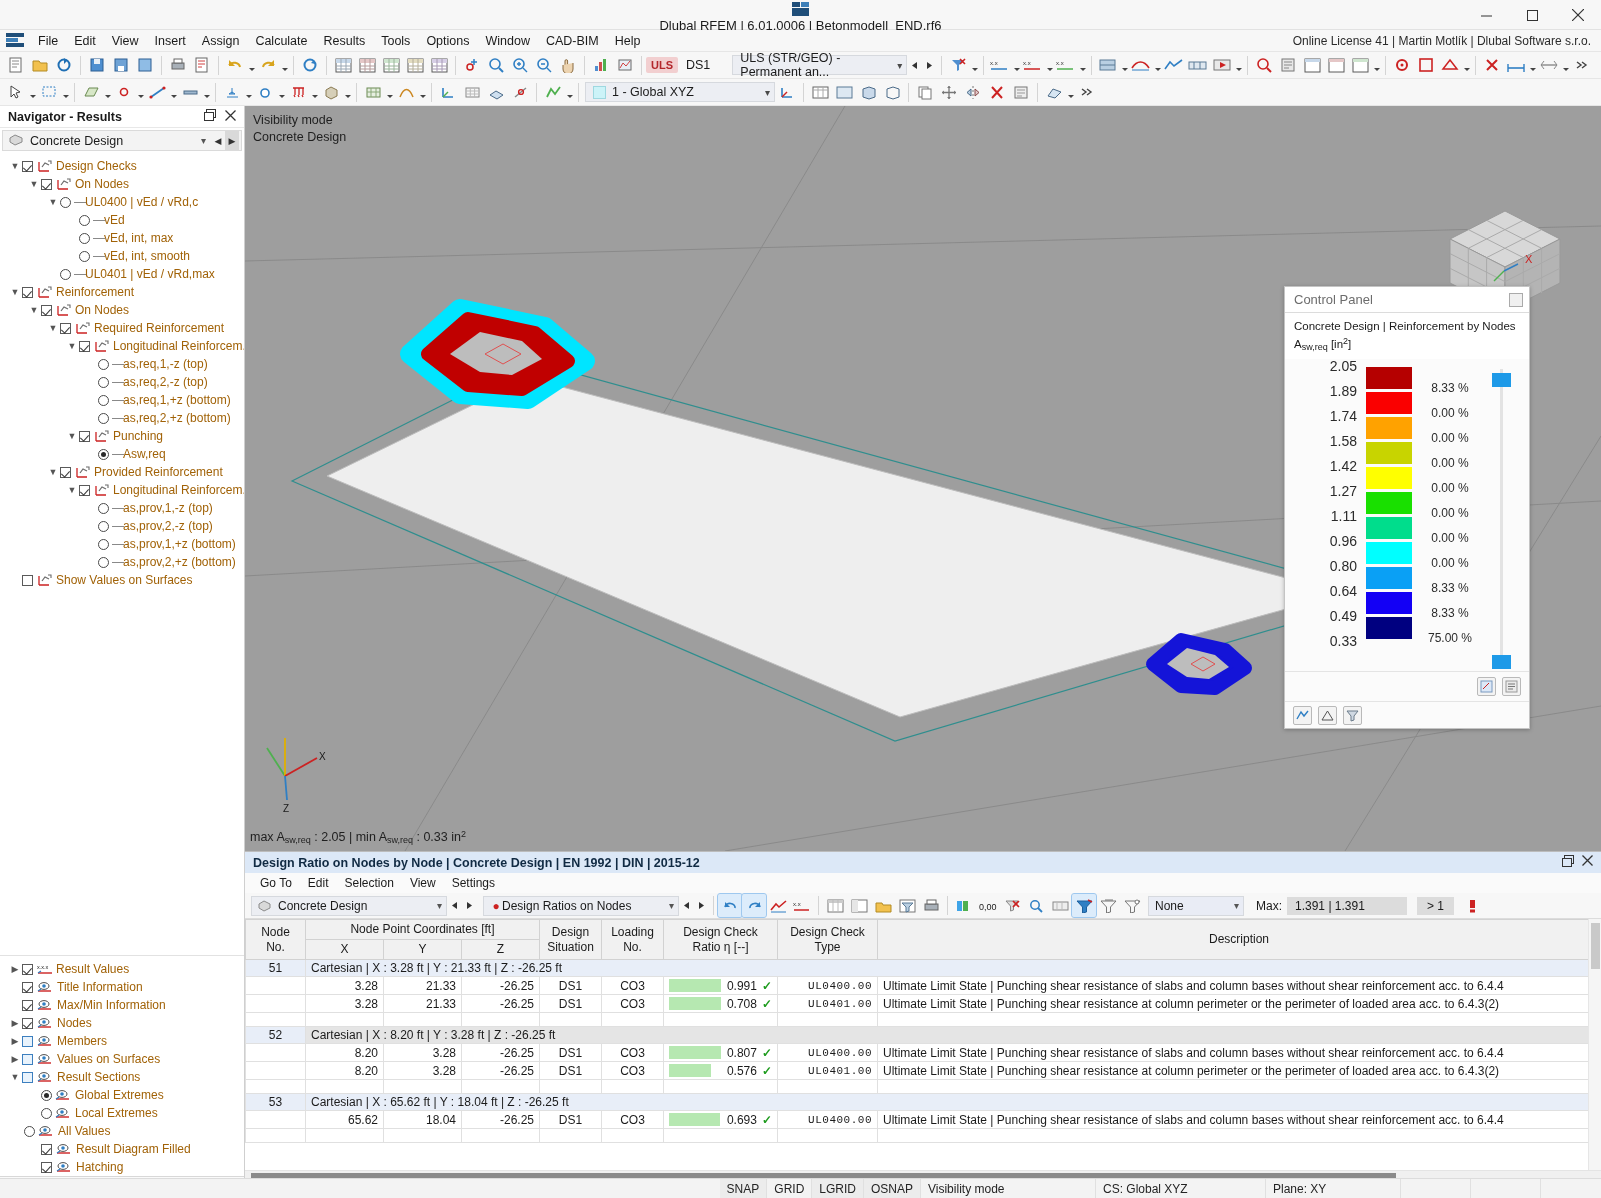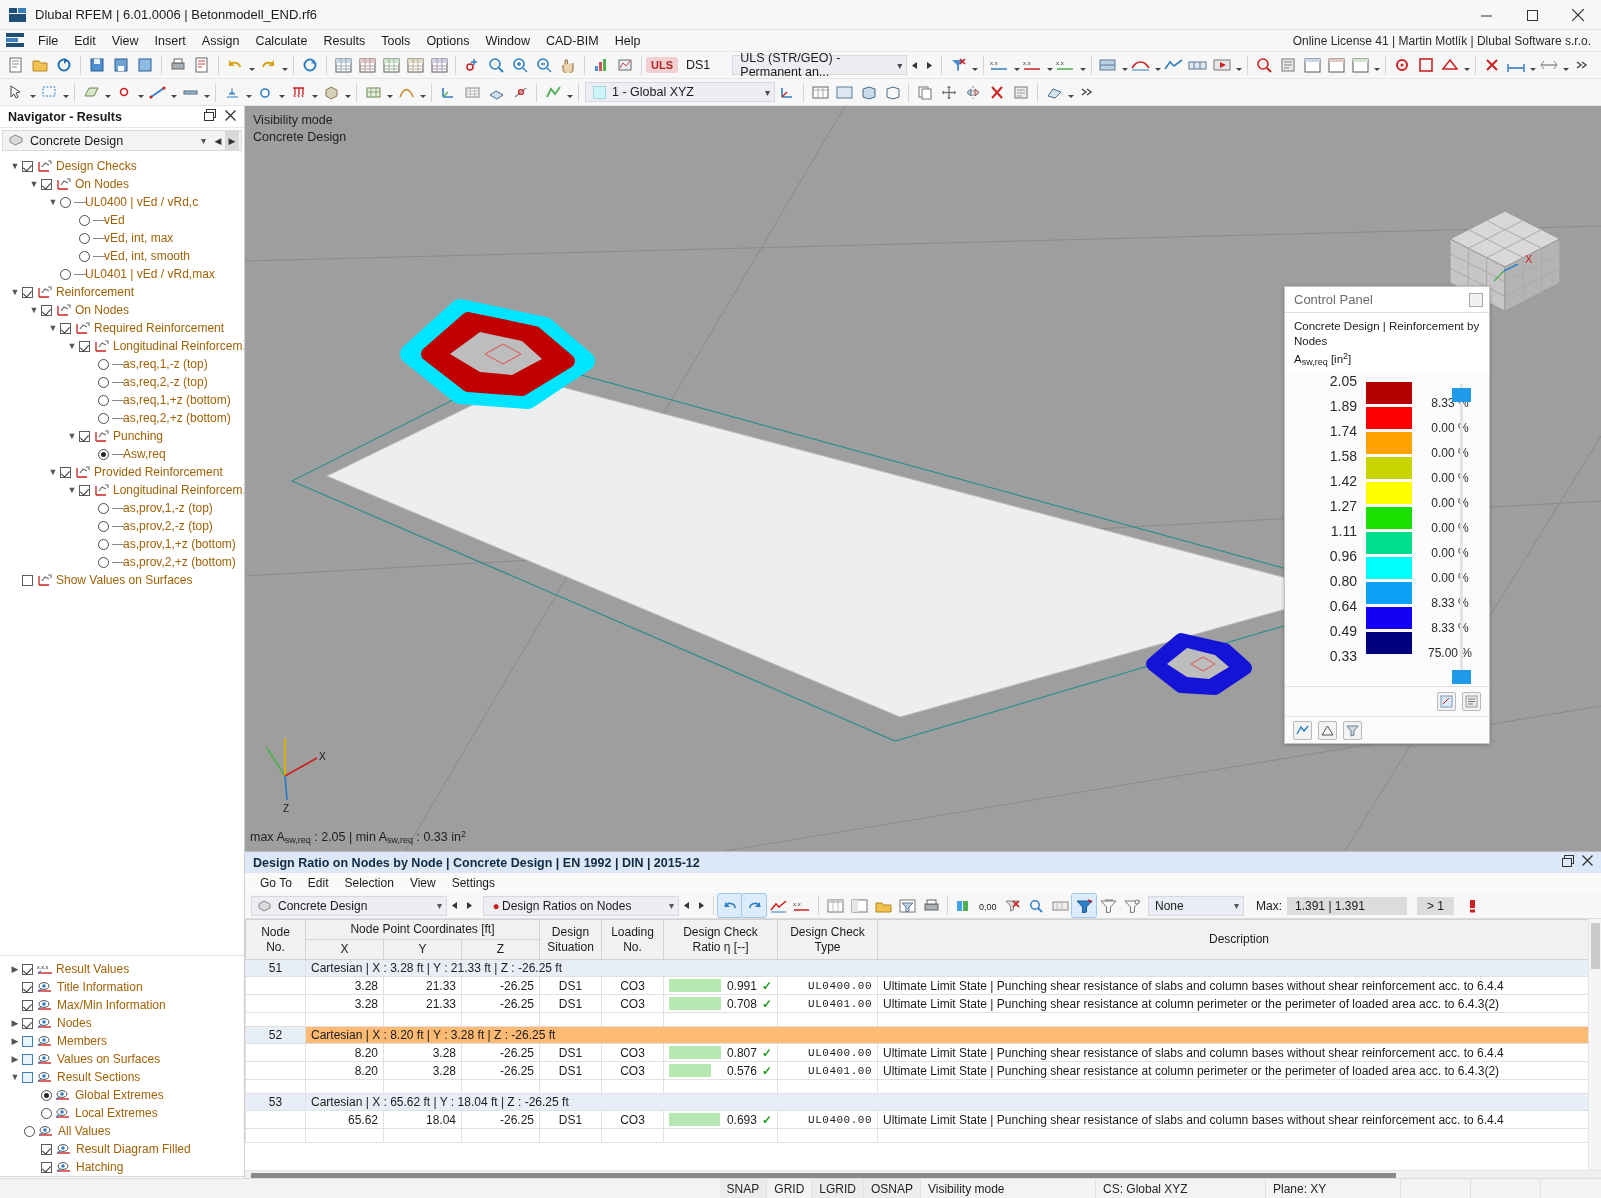--- a/index.html
+++ b/index.html
@@ -10,21 +10,21 @@
     font-family: "Liberation Sans", sans-serif;
     font-size: 12px;
     color: #1a1a1a;
     background: #f0f0f0;
   }
   #app { position: relative; width: 1601px; height: 1198px; background: #f5f5f5; }
 
   
   .titlebar {
     height: 30px; background: #f7f7f7; display: flex; align-items: center;
-    border-bottom: 1px solid #e2e2e2; position: relative;
+    border-bottom: 1px solid #e2e2e2; position: relative; flex-direction: column;
   }
   .title-icon { width: 18px; height: 18px; margin: 0 8px 0 9px; position: relative; flex: none; }
   .title-icon .sq { position: absolute; background: #1f4e79; }
   .title-text { font-size: 13px; color: #1b1b1b; }
   .winbtns { position: absolute; right: 0; top: 0; height: 30px; display: flex; }
   .winbtn { width: 46px; height: 30px; display: flex; align-items: center; justify-content: center; color: #333; }
   .winbtn svg { display: block; }
 
   
   .menubar {
@@ -119,21 +119,21 @@
   .viewport {
     position: relative; background: #9e9e9e; height: 745px; overflow: hidden;
   }
   .vp-label { position: absolute; left: 8px; top: 6px; font-size: 12.5px; color: #1f1f1f; line-height: 17px; }
   .vp-maxmin { position: absolute; left: 5px; bottom: 6px; font-size: 12.5px; color: #1f1f1f; }
   .vp-maxmin .sub { font-size: 9px; vertical-align: -2px; }
   .vp-maxmin .sup { font-size: 9px; vertical-align: 4px; }
 
   
   .ctrlpanel {
-    position: absolute; left: 1039px; top: 180px; width: 206px; background: #fbfbfb;
+    position: absolute; left: 1039px; top: 180px; width: 246px; background: #fbfbfb;
     border: 1px solid #c4c4c4; box-shadow: 0 1px 4px rgba(0,0,0,.25); z-index: 20;
   }
   .cp-title {
     height: 26px; background: #ffffff; display: flex; align-items: center; padding: 0 6px 0 9px;
     font-size: 13px; color: #6c6c6c; border-bottom: 1px solid #dcdcdc;
   }
   .cp-title .pin { margin-left: auto; width: 14px; height: 14px; border: 1px solid #aaa; background:#f0f0f0;}
   .cp-sub { padding: 6px 9px 4px 9px; font-size: 11.5px; line-height: 15px; color: #1b1b1b; background: #fff;}
   .cp-sub .sub { font-size: 9px; vertical-align: -2px; }
   .cp-sub .sup { font-size: 9px; vertical-align: 4px; }
@@ -1581,21 +1581,21 @@
                   <td></td>
                   <td></td>
                   <td></td>
                   <td></td>
                   <td></td>
                   <td></td>
                   <td></td>
                 </tr>
                 <tr class="cart">
                   <td class="nodeno">52</td>
-                  <td colspan="8" style="background:#fdba74;">Cartesian | X : 8.20 ft | Y : 3.28 ft | Z : -26.25 ft</td>
+                  <td colspan="8" style="background:#e5e5e5;">Cartesian | X : 8.20 ft | Y : 3.28 ft | Z : -26.25 ft</td>
                 </tr>
                 <tr>
                   <td class="nodeno"></td>
                   <td class="num">8.20</td>
                   <td class="num">3.28</td>
                   <td class="num">-26.25</td>
                   <td class="ctr">DS1</td>
                   <td class="ctr">CO3</td>
                   <td>
                     <div class="ratio-cell">

